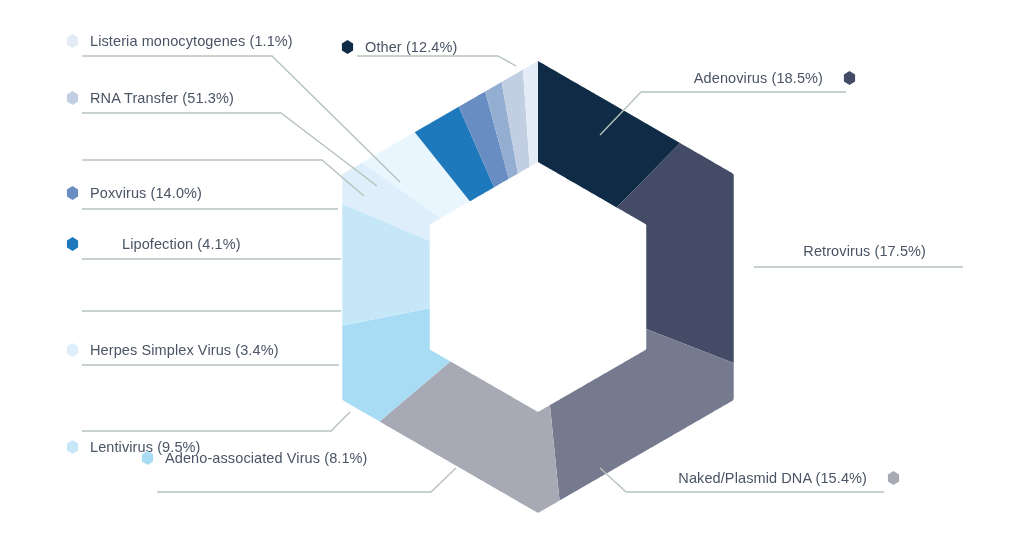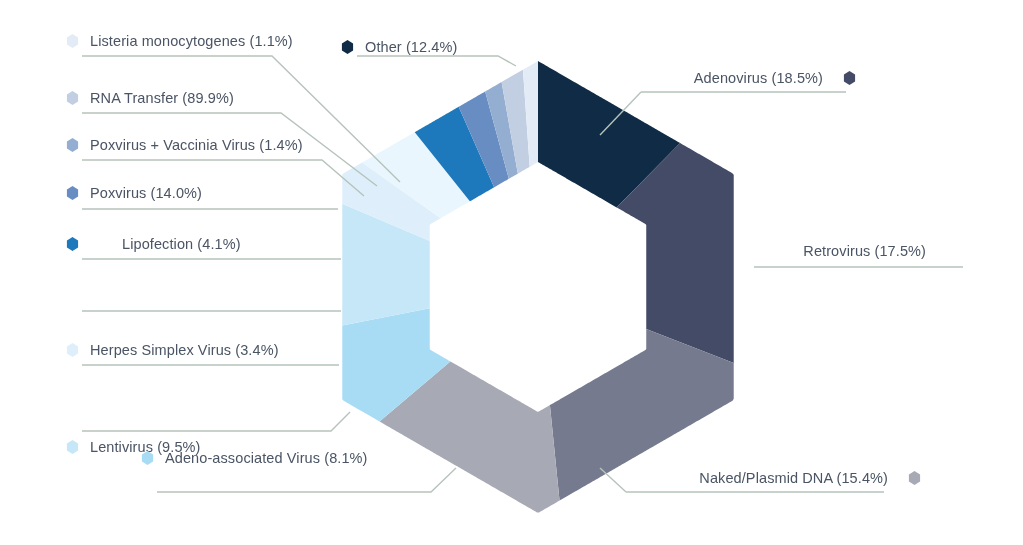--- a/index.html
+++ b/index.html
@@ -79,27 +79,23 @@
       </g>
   </svg>
 
   <div class="legend-item left" style="left:66px;  top:30px;">
     <span class="lg-marker" style="background:#e3ecf6"></span>
     <span class="lg-label">Listeria monocytogenes (1.1%)</span>
   </div>
 
   <div class="legend-item left" style="left:66px;  top:87px;">
     <span class="lg-marker" style="background:#c2cfe3"></span>
-    <span class="lg-label">RNA Transfer (89.9%)</span>
+    <span class="lg-label">RNA Transfer (51.3%)</span>
   </div>
 
-  <div class="legend-item left" style="left:66px;  top:134px;">
-    <span class="lg-marker" style="background:#94aed1"></span>
-    <span class="lg-label">Poxvirus + Vaccinia Virus (1.4%)</span>
-  </div>
 
   <div class="legend-item left" style="left:66px;  top:182px;">
     <span class="lg-marker" style="background:#678dc2"></span>
     <span class="lg-label">Poxvirus (14.0%)</span>
   </div>
 
   <div class="legend-item left" style="left:66px;  top:233px;gap:32px;">
     <span class="lg-marker" style="background:#1e79bc"></span>
     <span class="lg-label">Lipofection (4.1%)</span>
   </div>
@@ -128,18 +124,18 @@
   <div class="legend-item right" style="right:167px; top:67px;">
     <span class="lg-marker" style="background:#434b66"></span>
     <span class="lg-label">Adenovirus (18.5%)</span>
   </div>
 
   <div class="legend-item right" style="right:77px;  top:240px;">
     <span class="lg-marker hidden" style="background:#767a8e"></span>
     <span class="lg-label">Retrovirus (17.5%)</span>
   </div>
 
-  <div class="legend-item right" style="right:102px; top:467px;justify-content:space-between;">
+  <div class="legend-item right" style="right:123px; top:467px;justify-content:space-between;">
     <span class="lg-marker" style="background:#a7a9b4"></span>
     <span class="lg-label">Naked/Plasmid DNA (15.4%)</span>
   </div>
 
 </div>
 
 </body></html>

